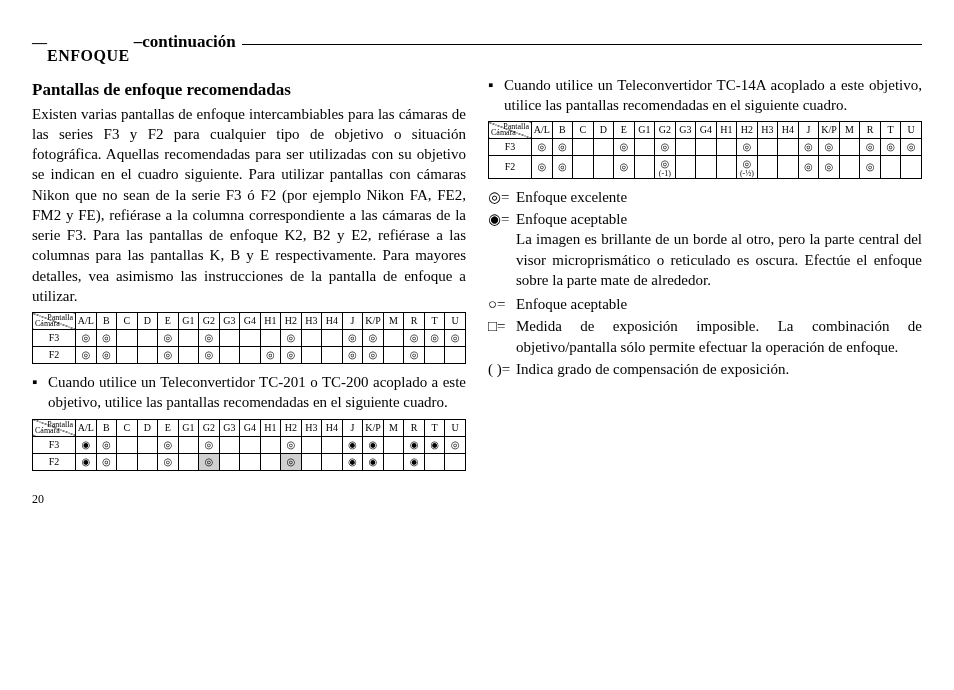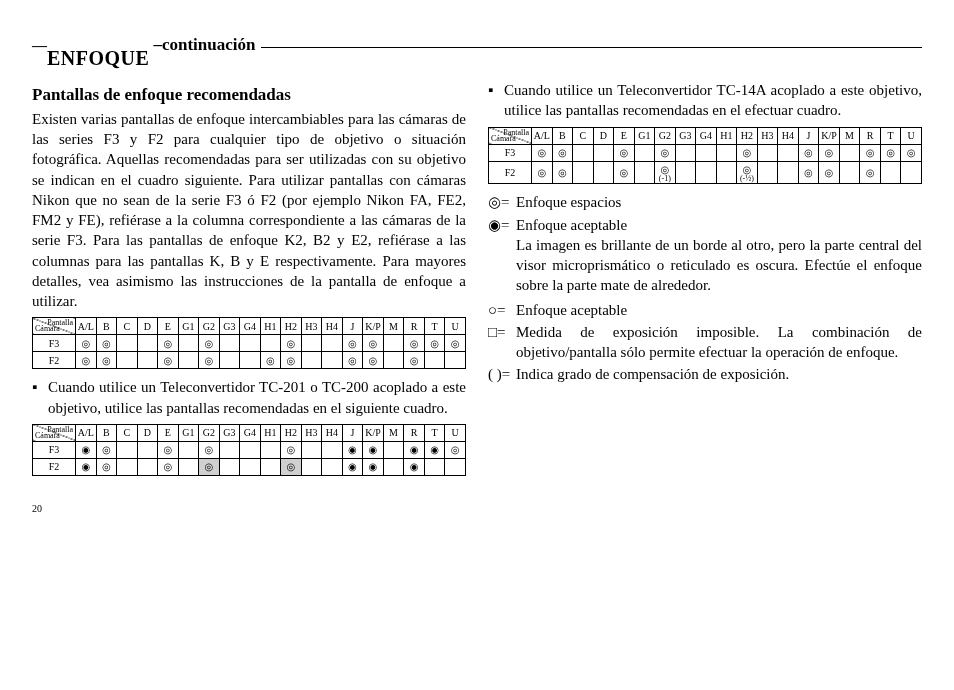--- a/index.html
+++ b/index.html
@@ -13,21 +13,21 @@
     box-sizing: border-box;
     font-size: 15px;
     line-height: 1.35;
   }
   .header-line {
     display: flex;
     align-items: center;
     margin: 0 0 6px 0;
   }
   .header-line .dash { font-weight: bold; }
-  .header-line .t1 { font-weight: bold; font-size: 20px; letter-spacing: .5px; margin-top: 27px; }
+  .header-line .t1 { font-weight: bold; font-size: 16px; letter-spacing: .5px; margin-top: 27px; }
   .header-line .t2 { font-weight: bold; font-size: 17px; margin-left: 4px; }
   .header-line .rule {
     flex: 1;
     border-top: 1.5px solid #000;
     margin-left: 6px;
     transform: translateY(2px);
   }
   .columns {
     display: flex;
     gap: 22px;
@@ -60,21 +60,21 @@
   table.ft .corner {
     width: 42px;
     font-size: 8px;
     line-height: 1;
     position: relative;
     background: linear-gradient(to top right, transparent 49%, #000 49%, #000 51%, transparent 51%);
   }
   table.ft .rowhead { width: 42px; }
   .shade { background: #d0d0d0; }
   .sub { font-size: 8px; line-height: 0.8; display:block; }
-  .pagenum { margin-top: 26px; font-size: 10px; }
+  .pagenum { margin-top: 20px; font-size: 12px; }
 </style>
 </head>
 <body>
 
 <div class="header-line">
   <span class="dash">—</span>
   <span class="t1">ENFOQUE</span>
   <span class="t2">–continuación</span>
   <span class="rule"></span>
 </div>
@@ -237,21 +237,21 @@
       </tr>
     </tbody>
       </table>
 
     <div class="pagenum">20</div>
   </div>
 
   <div class="col">
     <div class="bullet-para">
       <span class="bul">▪</span>
-      <span class="txt">Cuando utilice un Teleconvertidor TC-14A acoplado a este objetivo, utilice las pantallas recomendadas en el efectuar cuadro.</span>
+      <span class="txt">Cuando utilice un Teleconvertidor TC-14A acoplado a este objetivo, utilice las pantallas recomendadas en el siguiente cuadro.</span>
     </div>
 
     <table class="ft">
       <tbody>
           <tr>
         <th class="corner">
           <span style="position:absolute;bottom:1px;left:2px;">Cámara</span>
           <span style="position:absolute;top:1px;right:2px;">Pantalla</span>
         </th>
         <th>A/L</th>
@@ -316,21 +316,21 @@
             <td></td>
             <td>◎</td>
             <td></td>
             <td></td>
       </tr>
     </tbody>
       </table>
 
     <div class="legend-row">
       <span class="sym">◎=</span>
-      <span class="txt">Enfoque espacios</span>
+      <span class="txt">Enfoque excelente</span>
     </div>
     <div class="legend-row">
       <span class="sym">◉=</span>
       <span class="txt">Enfoque aceptable</span>
     </div>
     <div class="legend-desc">La imagen es brillante de un borde al otro, pero la parte central del visor microprismático o reticulado es oscura. Efectúe el enfoque sobre la parte mate de alrededor.</div>
     <div class="legend-row">
       <span class="sym">○=</span>
       <span class="txt">Enfoque aceptable</span>
     </div>

